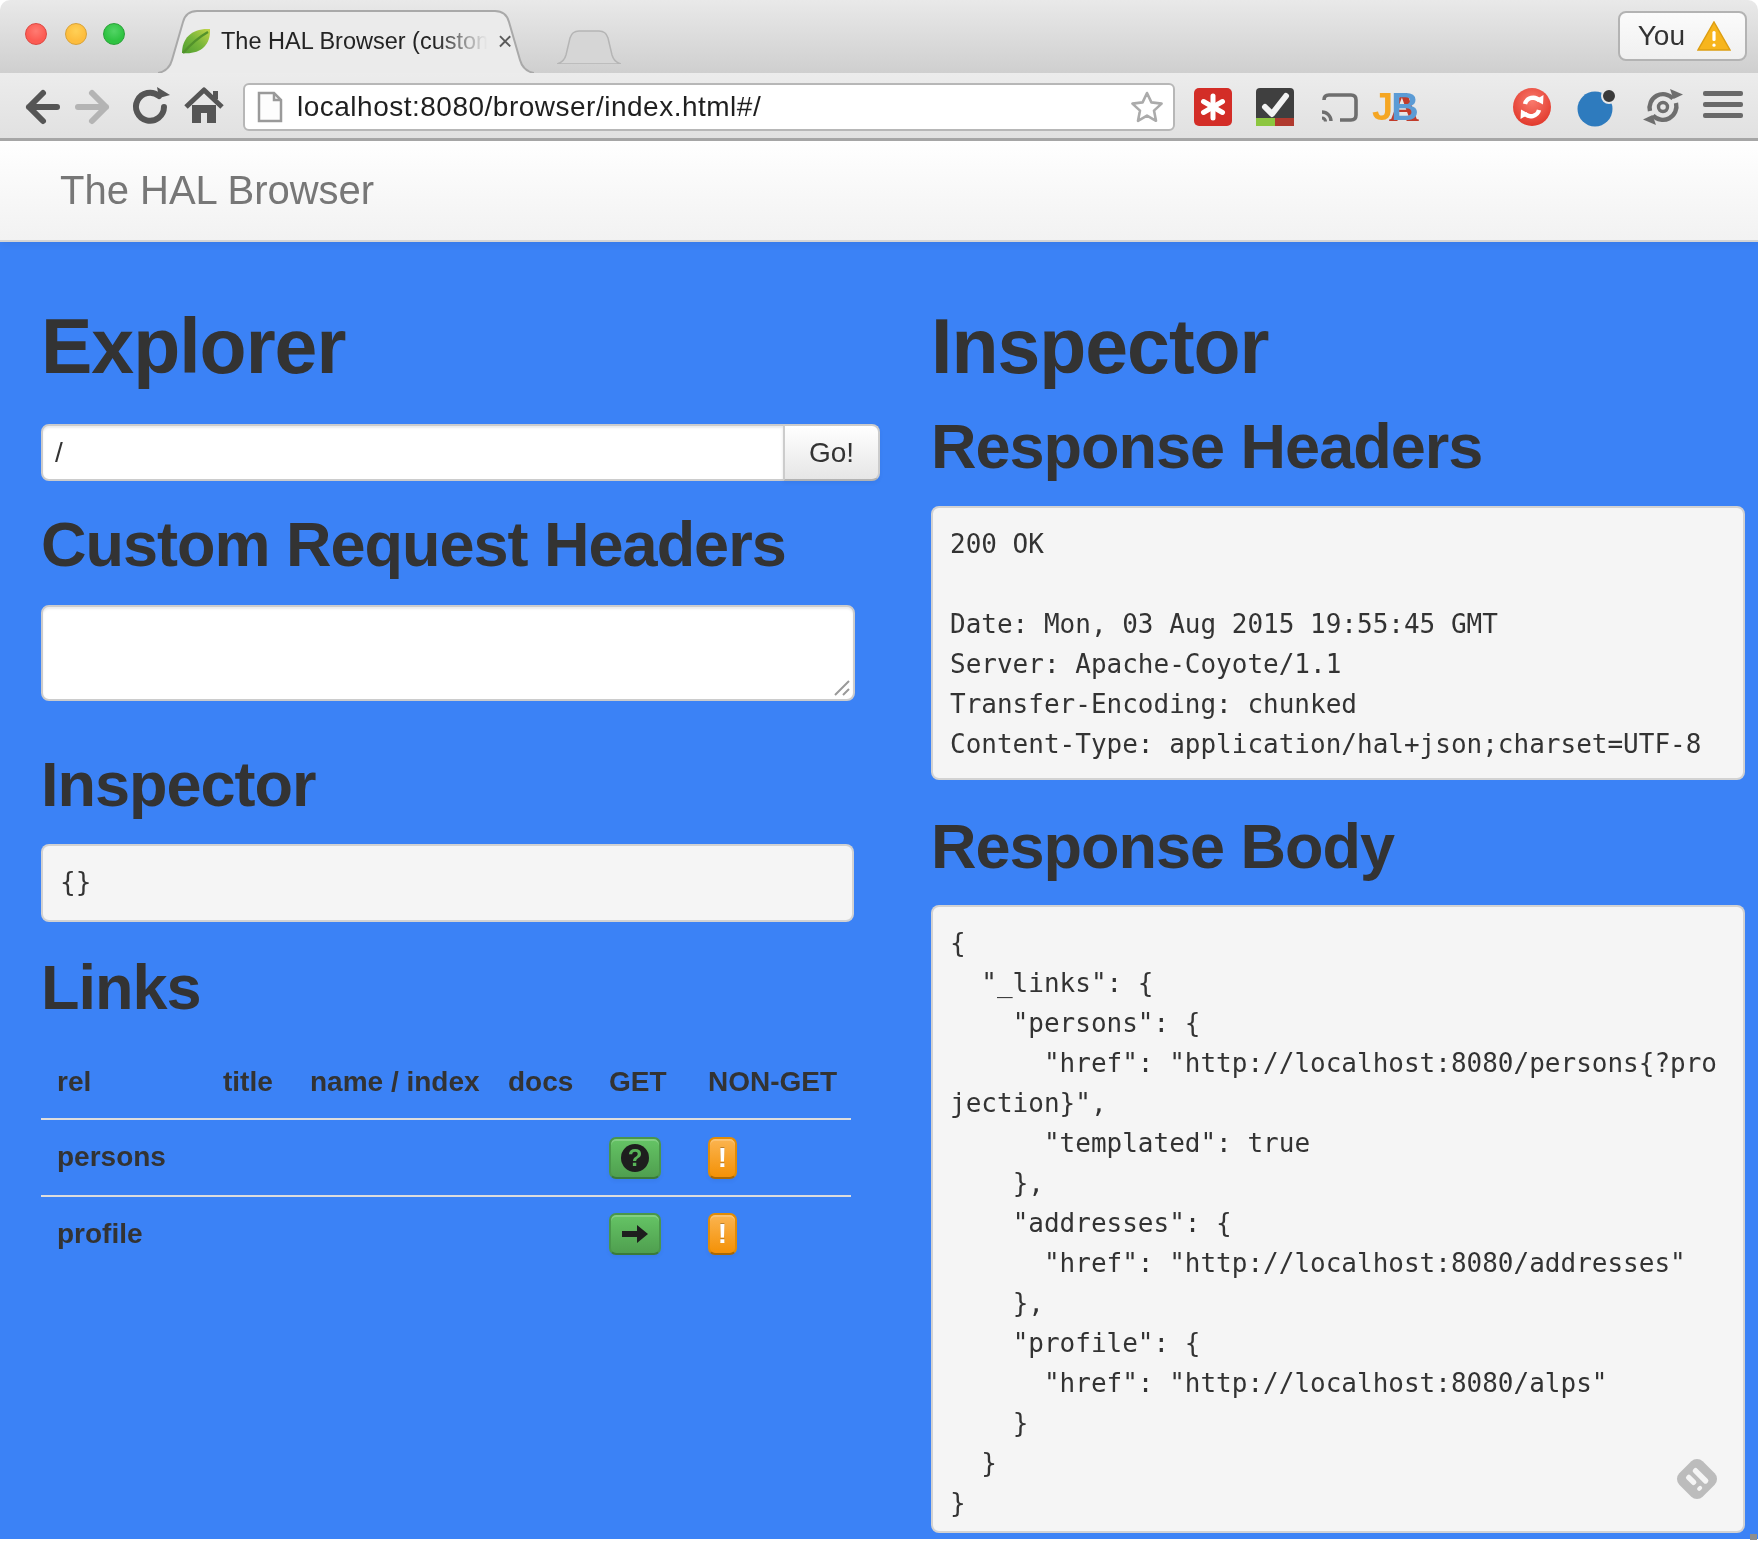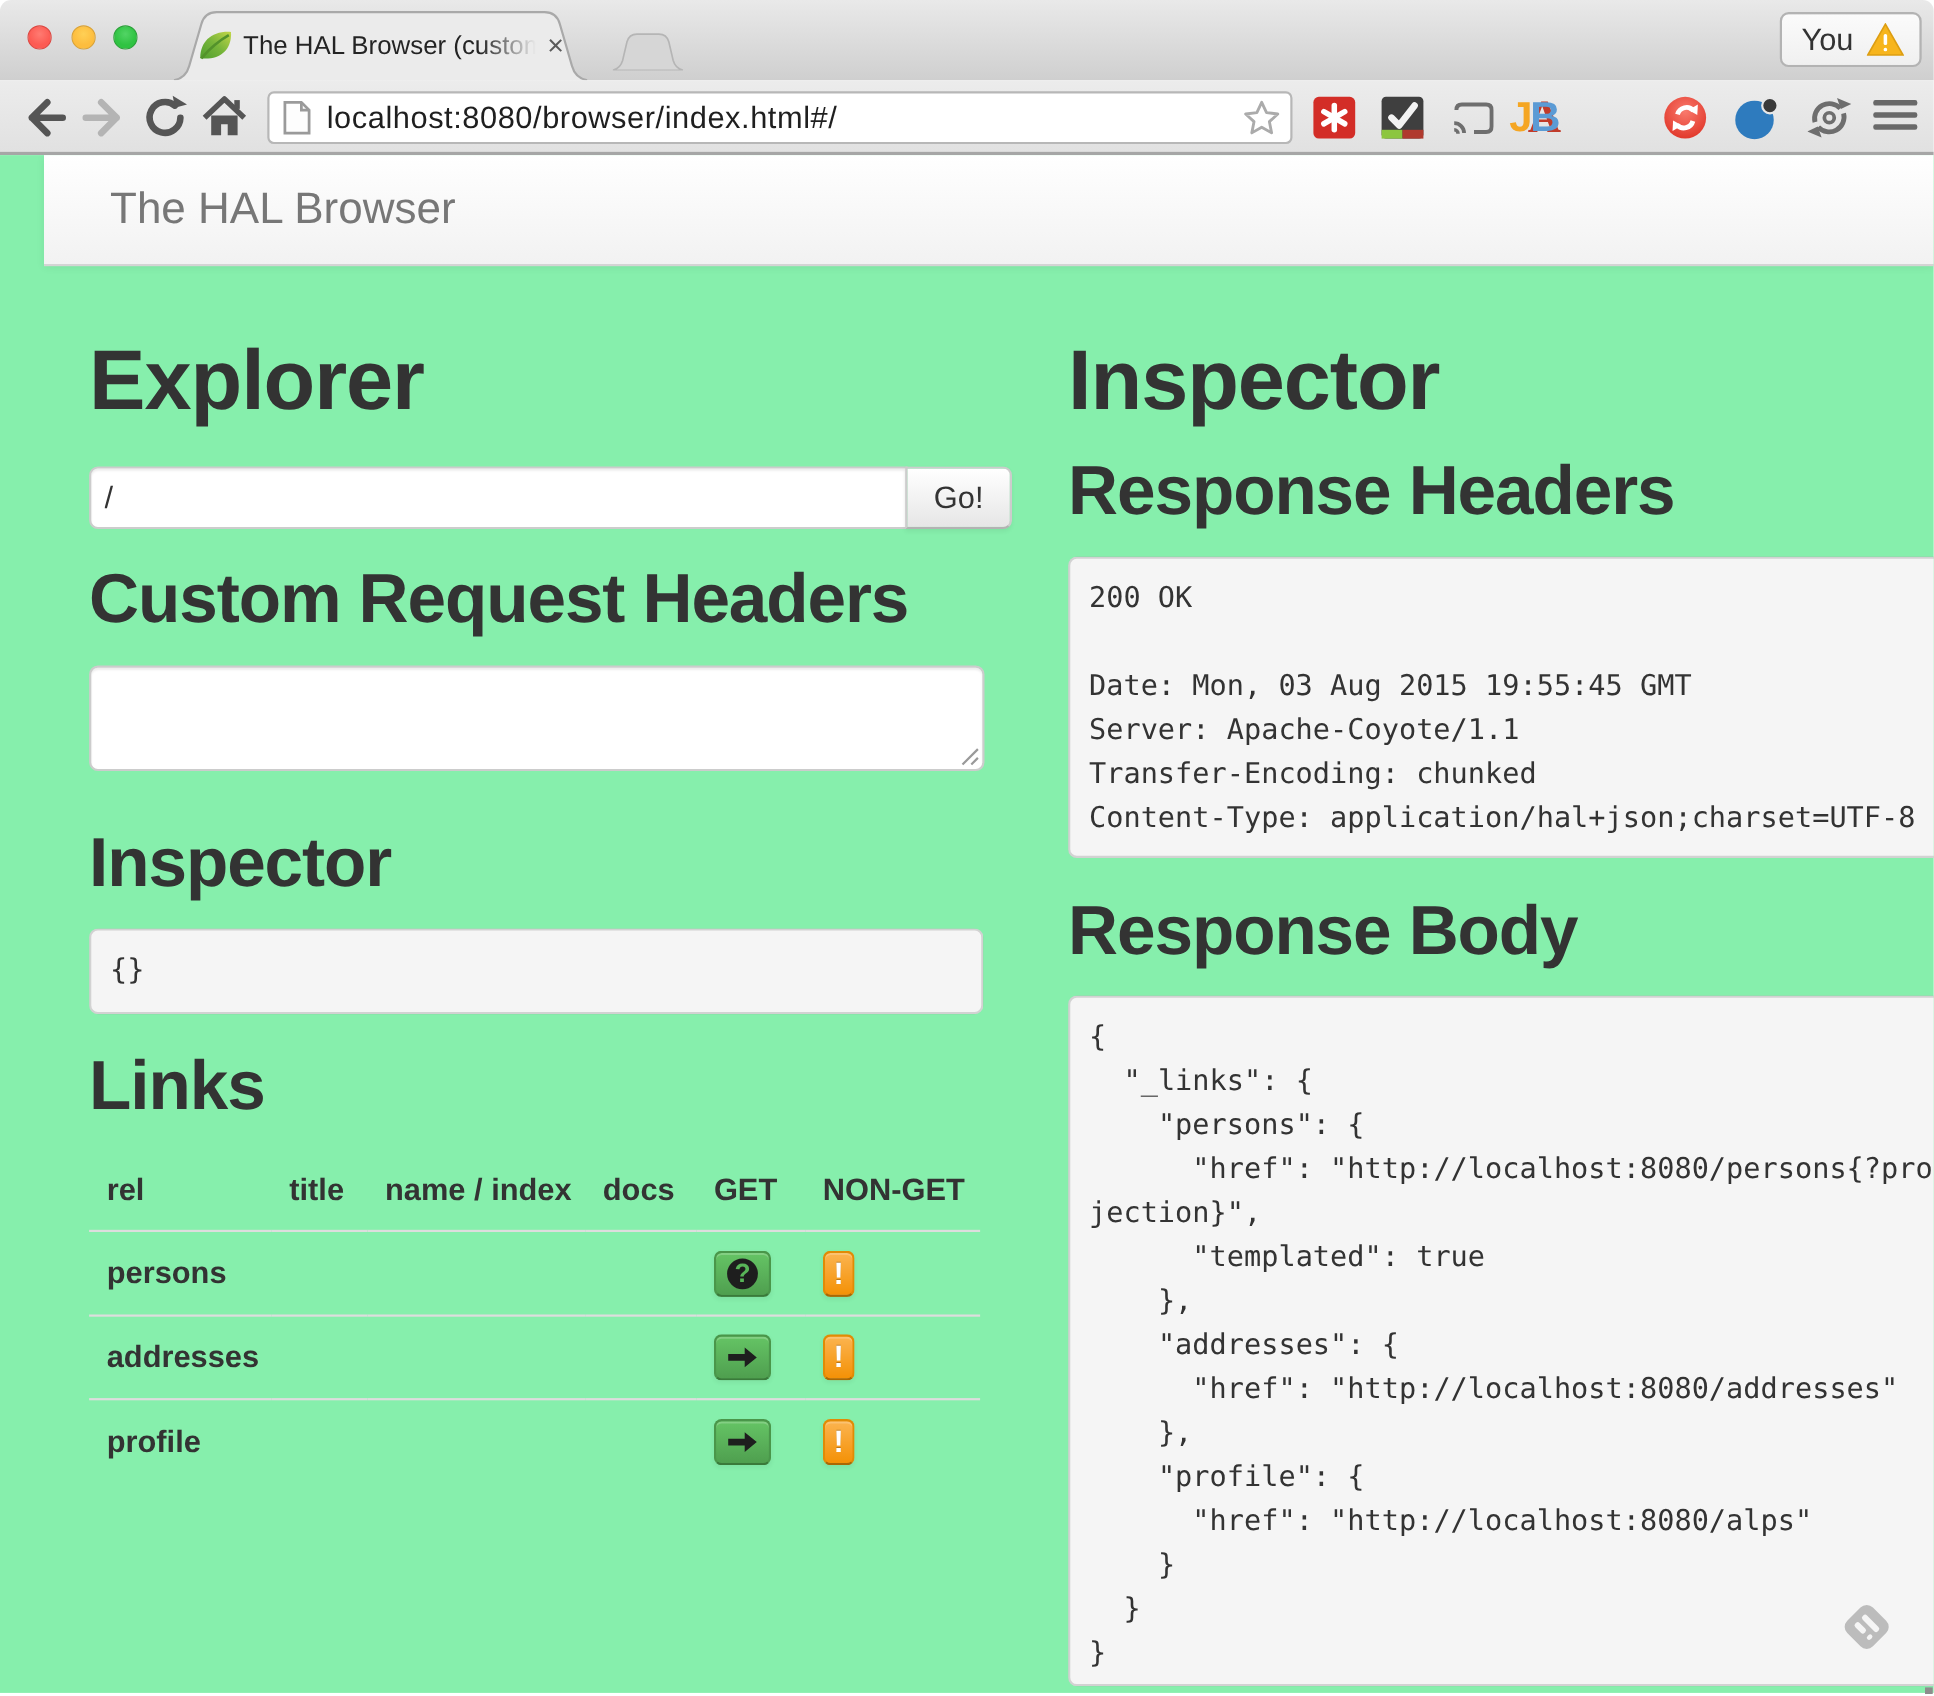--- a/index.html
+++ b/index.html
@@ -43,21 +43,21 @@
 
   .addressbar { position:absolute; left:243px; top:10px; width:932px; height:48px; background:#fff;
                 border:2px solid #b7b7b7; border-radius:6px; display:flex; align-items:center; }
   .page-icon { width:26px; height:32px; margin:0 14px 0 12px; flex:0 0 auto; }
   .url { font-size:28px; color:#1f1f1f; letter-spacing:0.5px; flex:1 1 auto; white-space:nowrap; overflow:hidden; }
   .star { width:36px; height:36px; margin-right:8px; flex:0 0 auto; }
 
   .ext { position:absolute; top:14px; width:40px; height:40px; }
 
   
-  .page { position:relative; height:1398px; background:#86efac; overflow:hidden;padding-left:40px; }
+  .page { position:relative; height:1398px; background:#3b82f6; overflow:hidden; }
   .navbar { height:101px; background:linear-gradient(#ffffff,#f2f2f2); border-bottom:2px solid #d4d4d4;
             box-shadow:0 2px 8px rgba(0,0,0,0.065); }
   .brand { font-size:40px; color:#777; line-height:99px; padding-left:60px; }
 
   .content { display:flex; padding:44px 40px 0 41px; }
   .col-left  { width:812px; margin-right:78px; flex:0 0 auto; }
   .col-right { width:814px; flex:0 0 auto; }
 
   h1 { font-size:77px; line-height:80px; font-weight:bold; color:#333; margin:20px 0; letter-spacing:-1px; }
   h2 { font-size:63px; line-height:80px; font-weight:bold; color:#333; margin:20px 0; letter-spacing:-1px; }
@@ -288,34 +288,20 @@
           </thead>
           <tbody>
             <tr>
               <td class="rel">persons</td>
               <td></td>
               <td></td>
               <td></td>
               <td><span class="btn-mini btn-get">
                     <span class="q-icon">?</span>
                   </span></td>
-              <td><span class="btn-mini btn-nonget">
-                    <span>!</span>
-                  </span></td>
-            </tr>
-            <tr>
-              <td class="rel">addresses</td>
-              <td></td>
-              <td></td>
-              <td></td>
-              <td><span class="btn-mini btn-get">
-                <svg class="arrow-icon" width="30" height="22" viewBox="0 0 30 22">
-                      <path d="M2 8 H17 V2 L28 11 L17 20 V14 H2 Z" fill="#1e1e1e"></path>
-                    </svg>
-              </span></td>
               <td><span class="btn-mini btn-nonget">
                     <span>!</span>
                   </span></td>
             </tr>
             <tr>
               <td class="rel">profile</td>
               <td></td>
               <td></td>
               <td></td>
               <td><span class="btn-mini btn-get">

